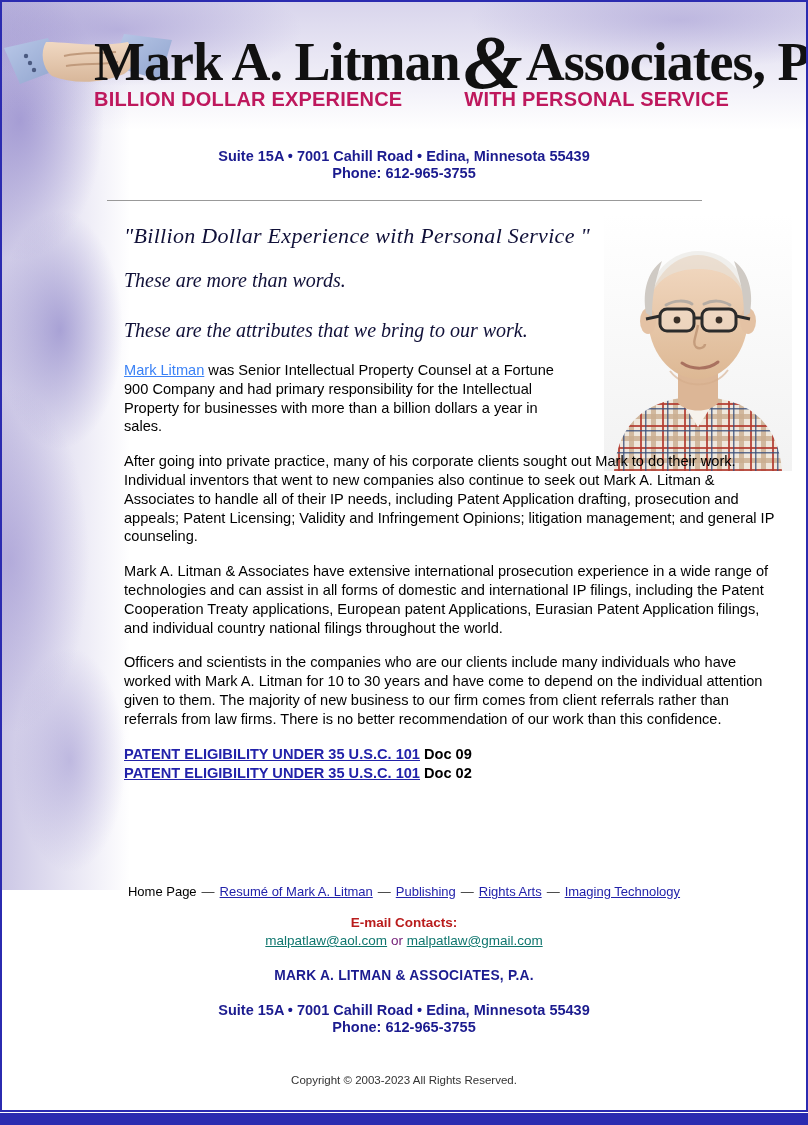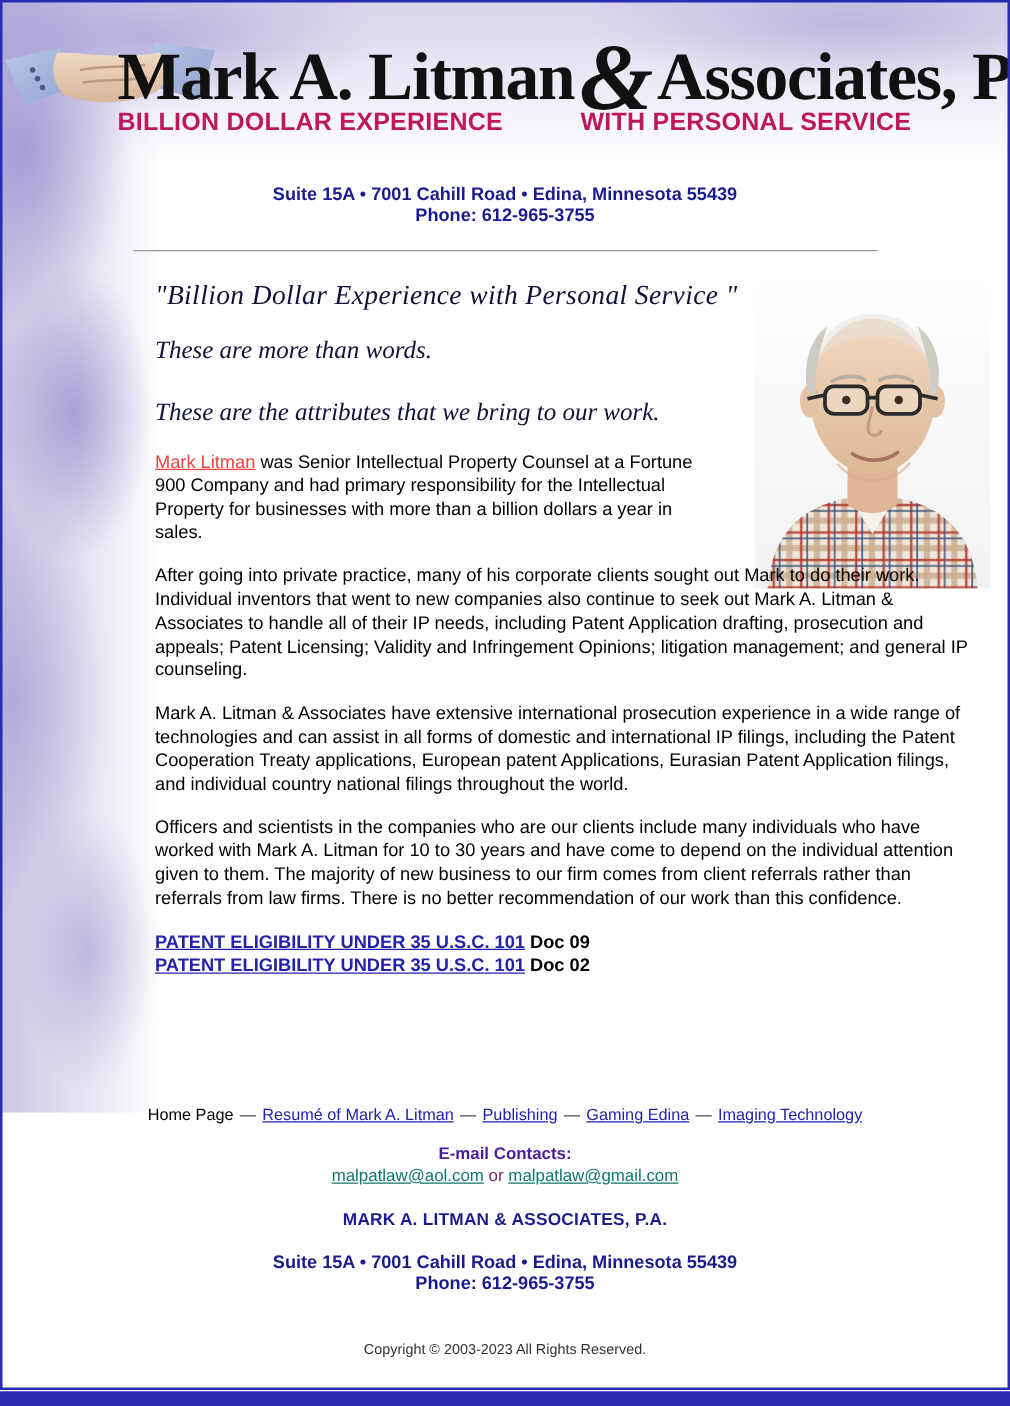--- a/index.html
+++ b/index.html
@@ -151,21 +151,21 @@
   .body-col {
     position: absolute;
     left: 124px;
     top: 160px;
     width: 662px;
   }
   .first-para {
     width: 430px;
   }
   a.link {
-    color: #ef4444;
+    color: #3b82f6;
     text-decoration: underline;
   }
   .section-title {
     color: #1b1b8f;
     font-size: 15px;
     font-weight: bold;
     margin: 22px 0 14px 0;
   }
   .article-row {
     font-size: 14.6px;
@@ -197,21 +197,21 @@
   .navline a {
     color: #2222aa;
     text-decoration: underline;
     margin-top: 12px;
   }
   .navline .dash { padding: 0 5px; color: #333; }
   .email-head {
     margin-top: 16px;
     font-size: 13.5px;
     font-weight: bold;
-    color: #4c1d95;
+    color: #b91c1c;
   }
   .email-line {
     margin-top: 3px;
     font-size: 13.5px;
   }
   .email-line a { color: #0f766e; text-decoration: underline; }
   .email-line .or { color: #701a75; }
   .firm {
     margin-top: 20px;
     font-size: 13.8px;
@@ -369,21 +369,21 @@
         <a href="#">PATENT ELIGIBILITY UNDER 35 U.S.C. 101</a><span class="doc">Doc 09</span>
       </div>
       <div class="article-row">
         <a href="#">PATENT ELIGIBILITY UNDER 35 U.S.C. 101</a><span class="doc">Doc 02</span>
       </div>
     </div>
   </div>
 
   <div class="footer">
     <div class="navline">
-      <span>Home Page</span><span class="dash">—</span><a href="#">Resumé of Mark A. Litman</a><span class="dash">—</span><a href="#">Publishing</a><span class="dash">—</span><a href="#">Gaming Edina</a><span class="dash">—</span><a href="#">Imaging Technology</a>
+      <span>Home Page</span><span class="dash">—</span><a href="#">Resumé of Mark A. Litman</a><span class="dash">—</span><a href="#">Publishing</a><span class="dash">—</span><a href="#">Rights Arts</a><span class="dash">—</span><a href="#">Imaging Technology</a>
     </div>
 
     <div class="email-head">E-mail Contacts:</div>
     <div class="email-line">
       <a href="#">malpatlaw@aol.com</a>
       <span class="or">or</span>
       <a href="#">malpatlaw@gmail.com</a>
     </div>
 
     <div class="firm">MARK A. LITMAN &amp; ASSOCIATES, P.A.</div>

